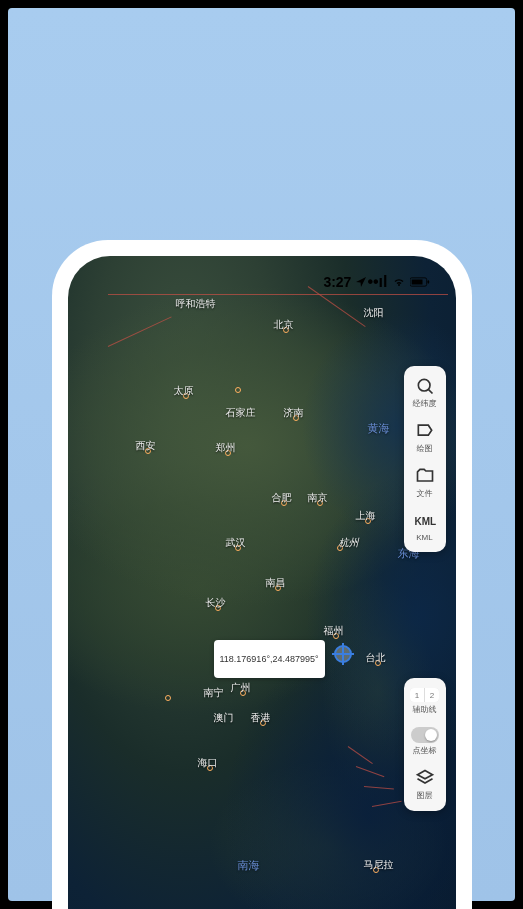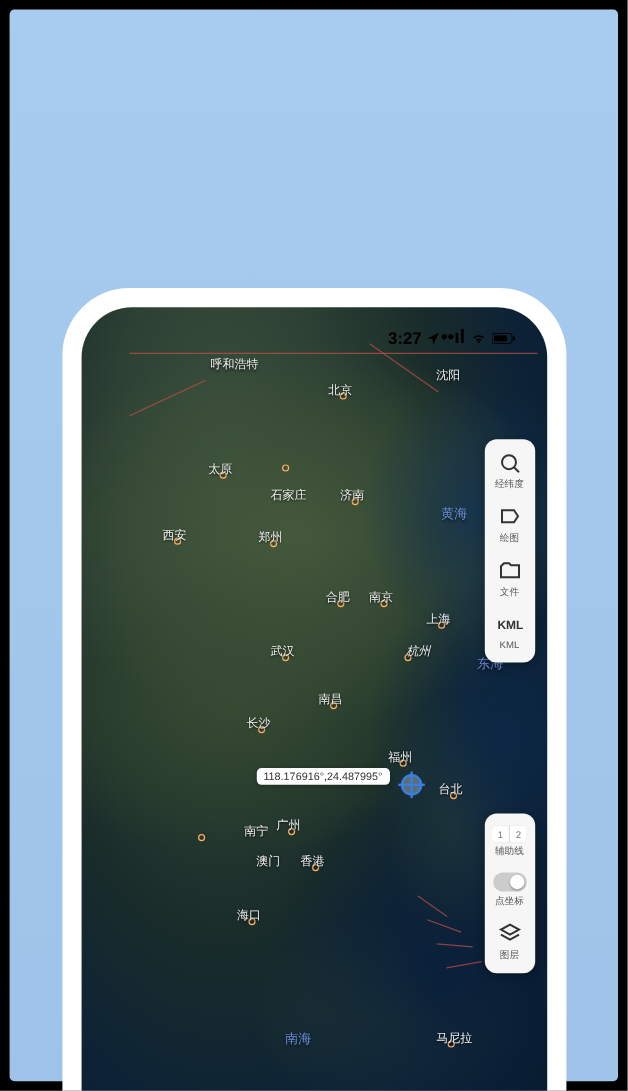--- a/index.html
+++ b/index.html
@@ -194,21 +194,21 @@
       display: flex;
       align-items: center;
       justify-content: center;
       font-size: 8px;
       color: #777;
     }
     .coord-bubble {
       position: absolute;
       background: #fff;
       border-radius: 4px;
-      padding: 2px 6px;
+      padding: 14px 6px;
       font-size: 9px;
       color: #333;
       box-shadow: 0 1px 4px rgba(0,0,0,0.3);
       white-space: nowrap;
     }
     .target-marker {
       position: absolute;
       width: 18px;
       height: 18px;
       border: 2px solid #3a7ee0;

